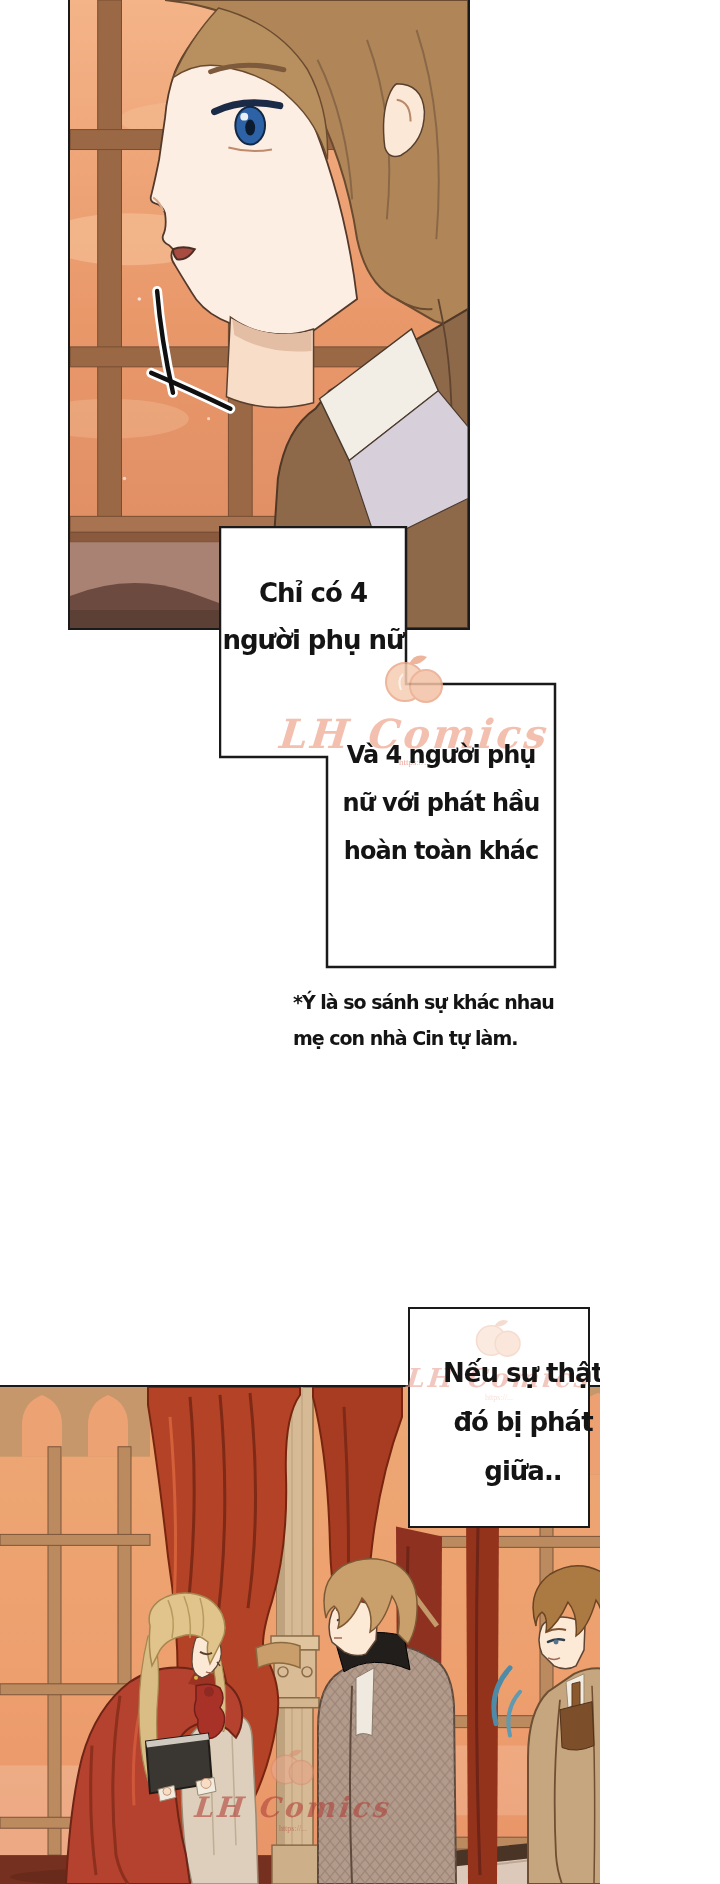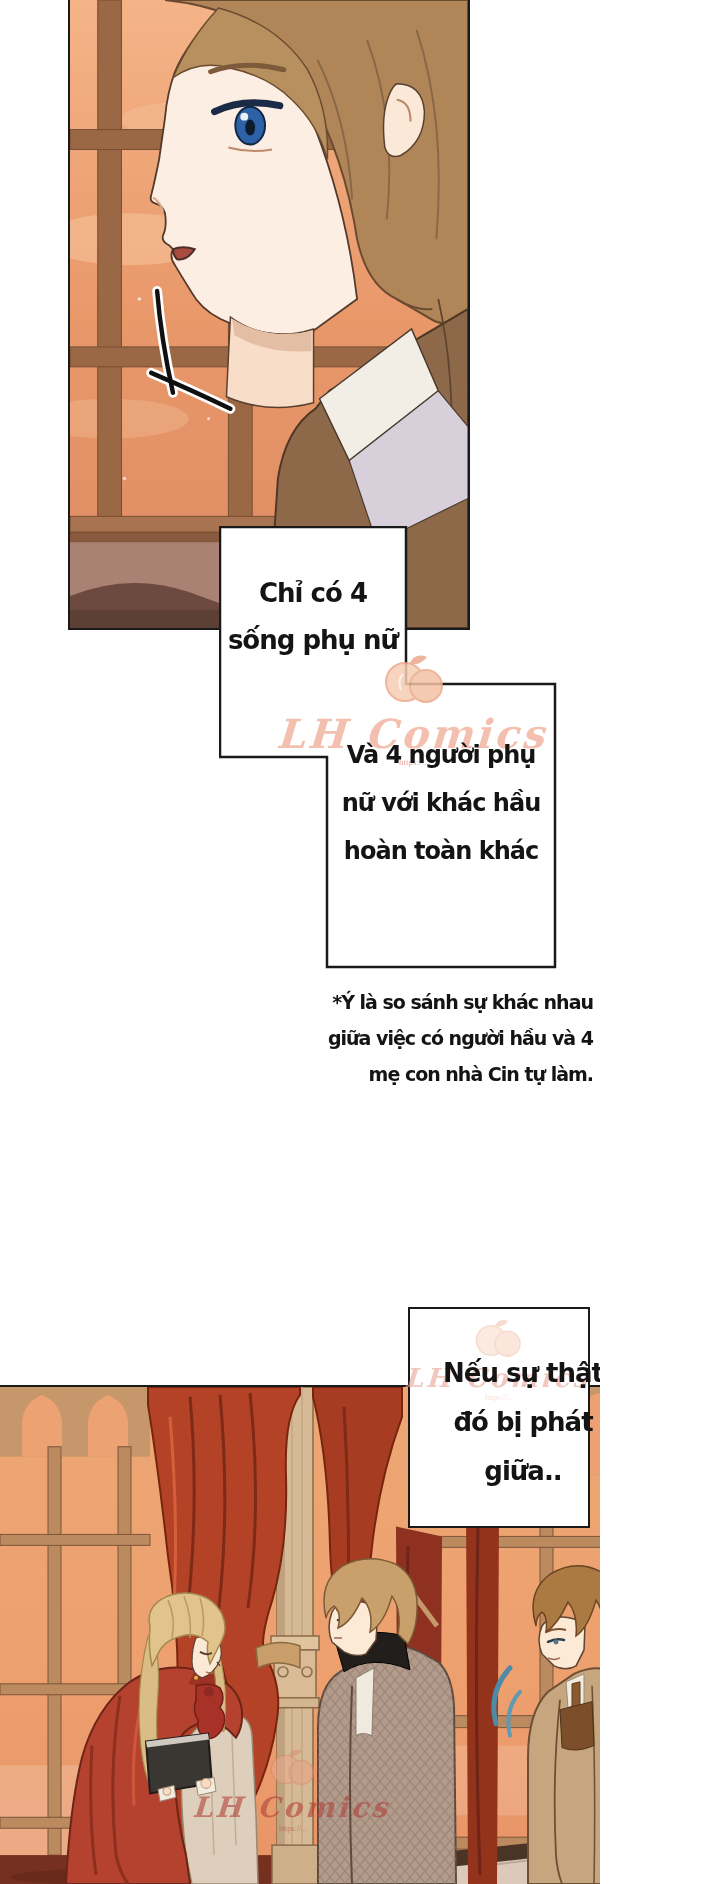--- a/index.html
+++ b/index.html
@@ -14,21 +14,21 @@
   .panel-top svg,.panel-bottom svg{display:block;width:100%;height:100%;}
   
   .bubble-union{left:219px;top:526px;width:338px;height:443px;z-index:2;}
   .bubble3{left:408px;top:1307px;width:182px;height:221px;background:#ffffff;
            border:2.5px solid #1a1a1a;box-sizing:border-box;z-index:2;}
   .btext{z-index:5;color:#141414;font-weight:700;text-align:center;letter-spacing:-1px;}
   .b1{left:219px;top:570px;width:188px;font-size:26px;line-height:47px;}
   .b2{left:327px;top:731px;width:228px;font-size:24px;line-height:48px;}
   .b3{left:432px;top:1349px;width:182px;font-size:26px;line-height:49px;}
   .footnote{left:293px;top:984px;width:300px;z-index:2;color:#141414;font-weight:700;
-            text-align:right;font-size:19px;line-height:36px;letter-spacing:-1px;}
+            text-align:left;font-size:19px;line-height:36px;letter-spacing:-1px;}
   
   .wm{display:flex;flex-direction:column;align-items:center;z-index:4;pointer-events:none;}
   .wm-title{font-family:"DejaVu Serif",serif;font-style:italic;font-weight:700;
             letter-spacing:3px;transform:skewX(-6deg);white-space:nowrap;}
   .wm-url{font-family:Liberation Serif, serif;white-space:nowrap;}
   .wm1{left:270px;top:650px;width:290px;}
   .wm1 .wm-title{font-size:40px;color:#f2b9a6;opacity:.9;}
   .wm1 .wm-url{font-size:9px;color:#eb9e94;opacity:.9;}
   .wm1 .peach{opacity:.85;}
   .wm2{left:408px;top:1315px;width:182px;}
@@ -121,43 +121,42 @@
       </g>
     </svg>
   </div>
 
   <svg class="abs bubble-union" viewBox="0 0 338 443">
     <path d="M1,1 L187,1 L187,158 L336,158 L336,441 L108,441 L108,231 L1,231 Z" fill="#ffffff" stroke="#1a1a1a" stroke-width="2.5"></path>
   </svg>
 
   <div class="abs btext b1">
     <div>Chỉ có 4</div>
-    <div>sống phụ nữ</div>
+    <div>người phụ nữ</div>
   </div>
 
   <div class="abs btext b2">
     <div>Và 4 người phụ</div>
-    <div>nữ với khác hầu</div>
+    <div>nữ với phát hầu</div>
     <div>hoàn toàn khác</div>
   </div>
 
   <div class="abs wm wm1">
     <svg class="peach" width="72" height="60" viewBox="0 0 72 60">
       <circle cx="26" cy="32" r="19" fill="#f6cdb2" stroke="#eba98b" stroke-width="2"></circle>
       <circle cx="47" cy="36" r="16" fill="#f3c3a5" stroke="#eba98b" stroke-width="2"></circle>
       <path d="M30,14 Q36,2 48,7 Q41,16 30,14 Z" fill="#eba98b"></path>
       <path d="M24,24 Q18,30 22,40" stroke="#ffffff" stroke-width="2" fill="none" opacity="0.7"></path>
     </svg>
     <div class="wm-title">LH Comics</div>
     <div class="wm-url">https://...</div>
   </div>
 
   <div class="abs footnote">
     <div>*Ý là so sánh sự khác nhau</div>
-    <div>giữa việc có người hầu và 4</div>
     <div>mẹ con nhà Cin tự làm.</div>
   </div>
 
   <div class="abs panel-bottom">
     <svg viewBox="0 0 720 499" preserveAspectRatio="none">
       <defs>
         <linearGradient id="glow" x1="0" y1="0" x2="0" y2="1">
           <stop offset="0" stop-color="#eca874"></stop>
             <stop offset="0.6" stop-color="#ee9f6e"></stop>
             <stop offset="1" stop-color="#e79468"></stop>

